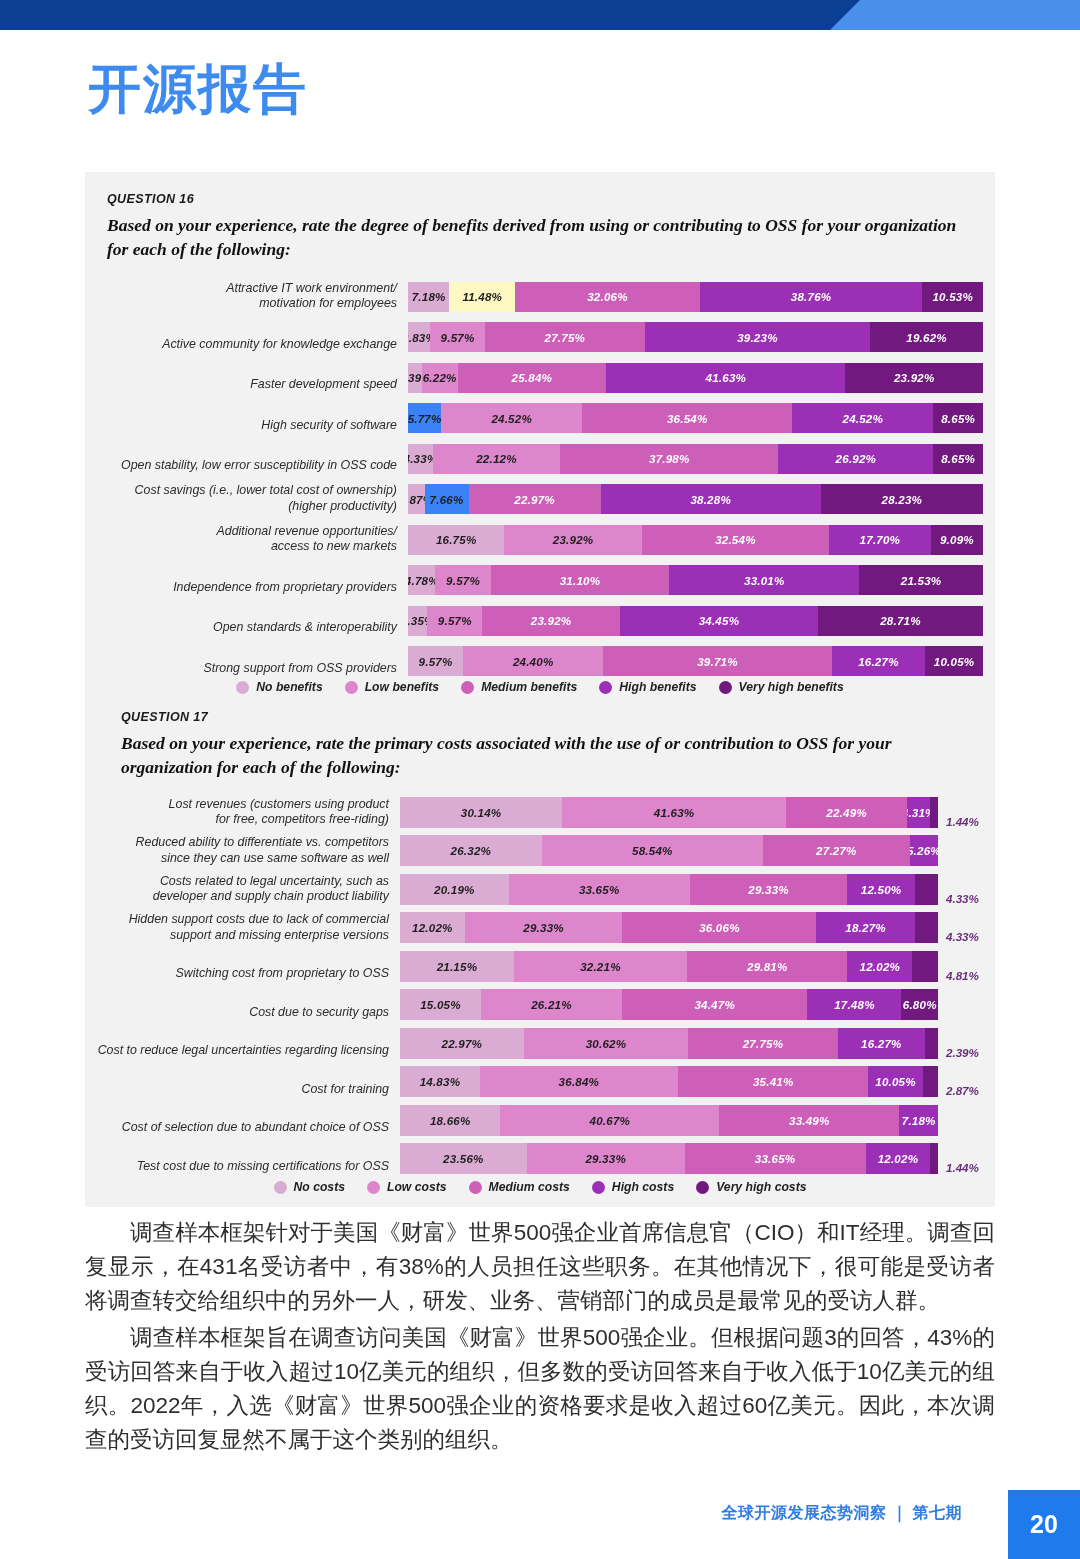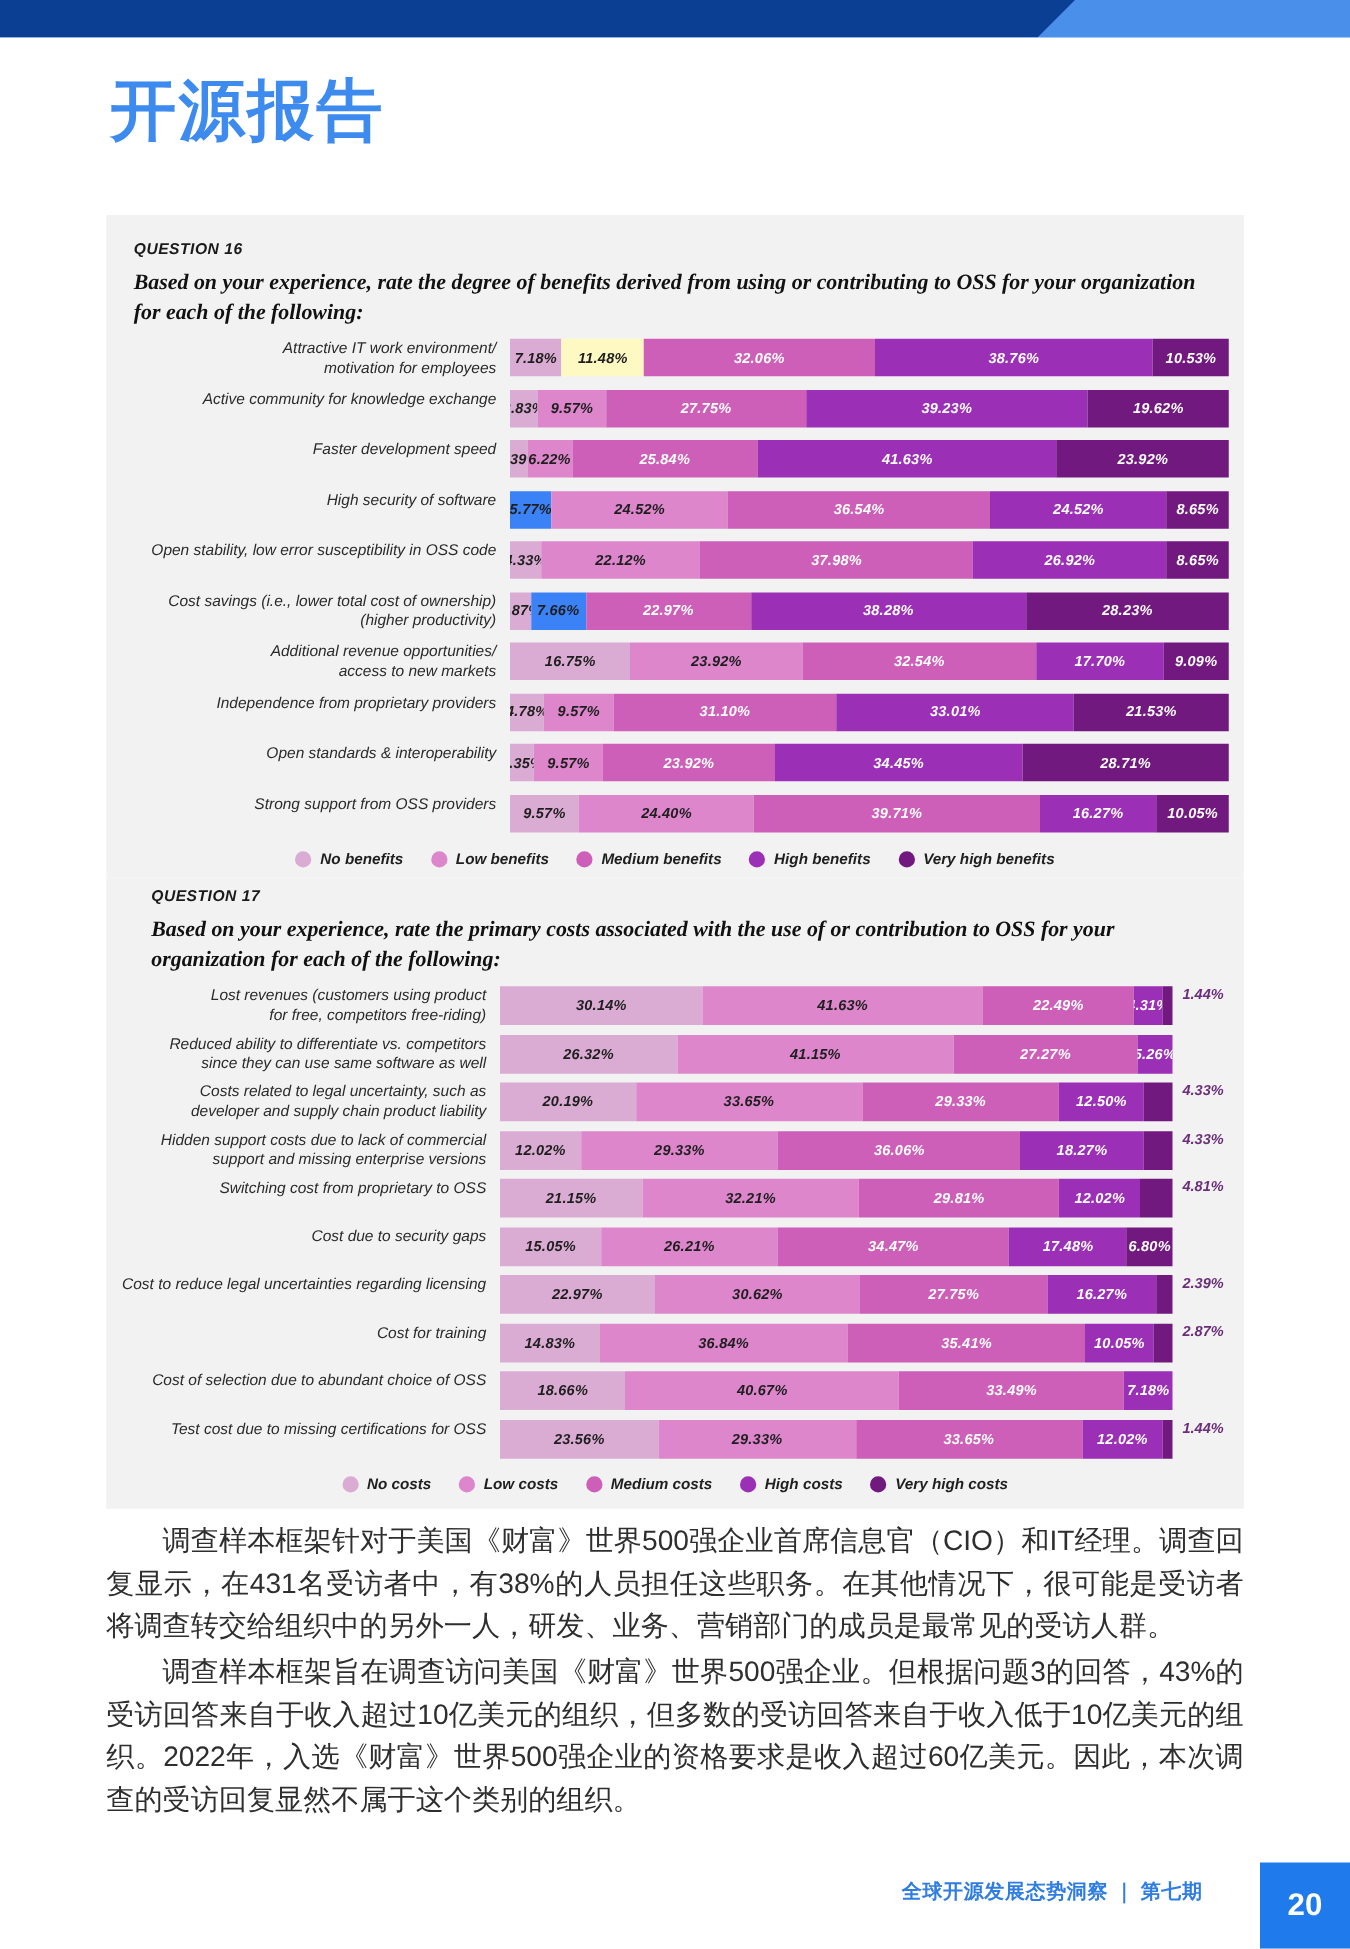--- a/index.html
+++ b/index.html
@@ -42,21 +42,21 @@
     letter-spacing:0.4px;
   }
   .q-title {
     font-family:"Liberation Serif", serif;
     font-size:17.5px; font-weight:bold; color:#111;
     line-height:1.38; margin-top:7px;
   }
 
   
   .rows { position:relative; }
-  .row { position:relative; display:flex; align-items:flex-start; }
+  .row { position:relative; display:flex; align-items:flex-end; }
   .row-label {
     text-align:right; font-size:12.4px; color:#2b2b2b;
     line-height:1.25; padding-right:11px; white-space:pre-line;
   }
   .bar {
     display:flex; height:30px; align-items:stretch;
     position:relative;
   }
   .seg {
     display:flex; align-items:center; justify-content:center;
@@ -366,21 +366,21 @@
         </div>
       </div>
       <div class="row" style="height: 38.5px; padding-left: 12px;">
         <div class="row-label" style="width: 303px;">Reduced ability to differentiate vs. competitors
 since they can use same software as well</div>
         <div class="bar" style="width: 538px; height: 31px;">
           <div class="seg" style="flex: 26.32 0 0px; background: rgb(219, 172, 211); color: rgb(30, 30, 30);">
             <span>26.32%</span>
           </div>
           <div class="seg" style="flex: 41.15 0 0px; background: rgb(221, 134, 204); color: rgb(30, 30, 30);">
-            <span>41.15%</span>
+            <span>58.54%</span>
           </div>
           <div class="seg" style="flex: 27.27 0 0px; background: rgb(205, 95, 184); color: rgb(255, 255, 255);">
             <span>27.27%</span>
           </div>
           <div class="seg" style="flex: 5.26 0 0px; background: rgb(155, 48, 182); color: rgb(255, 255, 255);">
             <span>5.26%</span>
           </div>
         </div>
       </div>
       <div class="row" style="height: 38.5px; padding-left: 12px;">

